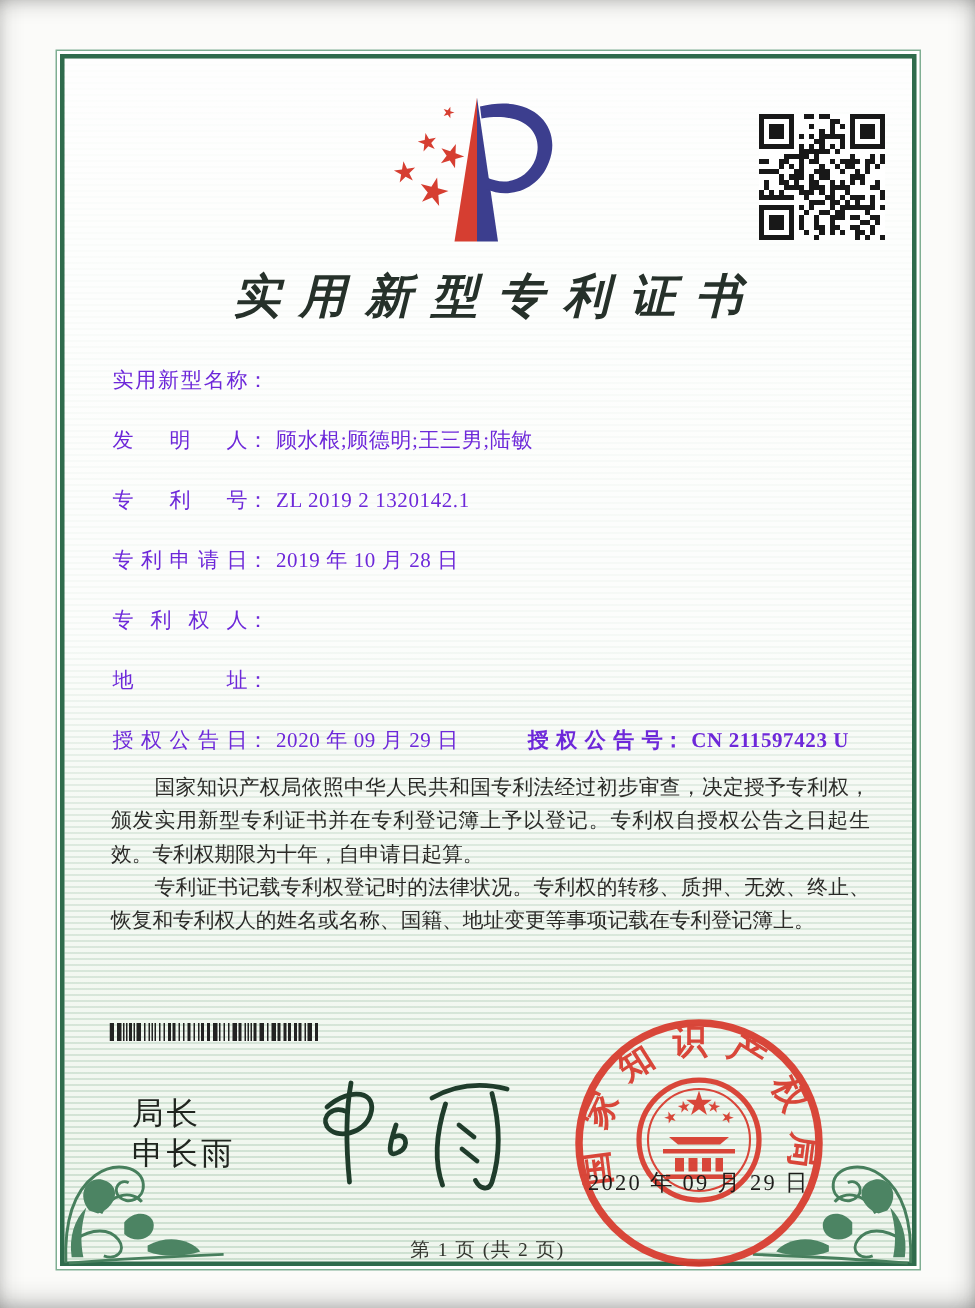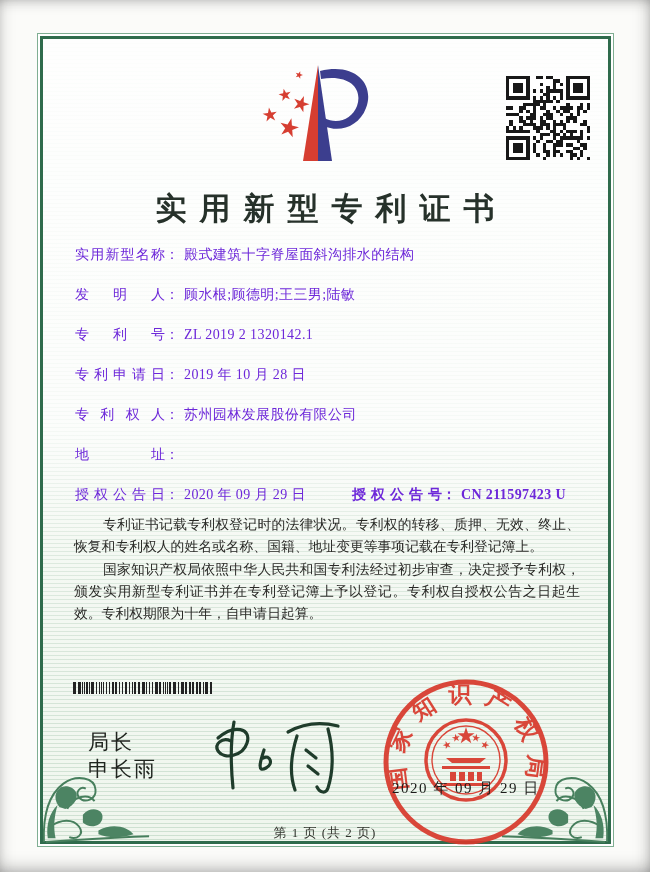--- a/index.html
+++ b/index.html
@@ -27,22 +27,22 @@
                       rgba(255,255,255,.38) 64%, rgba(255,255,255,.10) 100%),
       repeating-linear-gradient(180deg, rgba(111,164,126,.30) 0px, rgba(111,164,126,.30) 1px,
                       rgba(255,255,255,0) 1px, rgba(255,255,255,0) 4px),
       #eef5ec;
   }
   .content{position:absolute;inset:0;z-index:5;}
   .cert-no{position:absolute;left:75px;top:78px;font-size:14.5px;color:#45453f;letter-spacing:1.5px;}
   .logo{position:absolute;left:258px;top:62px;width:126px;height:104px;}
   .qr{position:absolute;left:506px;top:76px;width:84px;height:84px;background:#fff;}
   .title{
-    position:absolute;left:0;right:0;top:188px;text-align:center;
-    font-size:31px;font-weight:700;color:#26312a;letter-spacing:13px;text-indent:13px;
+    position:absolute;left:0;right:0;top:177px;text-align:center;
+    font-size:31px;font-weight:700;color:#26312a;letter-spacing:13px;text-indent:13px;font-style:italic;
   }
   .fields{position:absolute;left:75px;top:247px;right:55px;font-size:14px;color:#6d28d9;}
   .frow{display:flex;align-items:baseline;line-height:16px;margin-bottom:24px;white-space:nowrap;}
   .flab{display:inline-block;width:90px;flex:none;text-align:justify;text-align-last:justify;}
   .fcolon{flex:none;margin-right:5px;}
   .fval{letter-spacing:.4px;}
   .g2{margin-left:46px;display:flex;align-items:baseline;font-weight:bold;}
   .paras{position:absolute;left:74px;right:70px;top:514px;font-size:13.8px;line-height:1.62;color:#2a2a27;text-align:justify;}
   .paras p{margin:0;text-indent:2.1em;}
   .barcode{position:absolute;left:73px;top:682px;width:140px;height:12px;}
@@ -318,61 +318,59 @@
       <rect x="21" y="24" width="1" height="1" fill="#181818"></rect>
       <rect x="24" y="24" width="1" height="1" fill="#181818"></rect>
     </svg>
 
   <div class="title">实用新型专利证书</div>
 
   <div class="fields">
     <div class="frow">
       <span class="flab">实用新型名称</span>
         <span class="fcolon">：</span>
-        <span class="fval">殿式建筑十字脊屋面斜沟排水的结构</span>
     </div>
     <div class="frow">
       <span class="flab">发明人</span>
         <span class="fcolon">：</span>
         <span class="fval">顾水根;顾德明;王三男;陆敏</span>
     </div>
     <div class="frow">
       <span class="flab">专利号</span>
         <span class="fcolon">：</span>
         <span class="fval">ZL 2019 2 1320142.1</span>
     </div>
     <div class="frow">
       <span class="flab">专利申请日</span>
         <span class="fcolon">：</span>
         <span class="fval">2019 年 10 月 28 日</span>
     </div>
     <div class="frow">
       <span class="flab">专利权人</span>
         <span class="fcolon">：</span>
-        <span class="fval">苏州园林发展股份有限公司</span>
     </div>
     <div class="frow">
       <span class="flab">地址</span>
         <span class="fcolon">：</span>
     </div>
     <div class="frow">
       <span class="flab">授权公告日</span>
         <span class="fcolon">：</span>
         <span class="fval">2020 年 09 月 29 日</span>
       <span class="g2">
         <span class="flab">授权公告号</span>
           <span class="fcolon">：</span>
           <span class="fval">CN 211597423 U</span>
       </span>
     </div>
   </div>
 
   <div class="paras">
+    <p>国家知识产权局依照中华人民共和国专利法经过初步审查，决定授予专利权，颁发实用新型专利证书并在专利登记簿上予以登记。专利权自授权公告之日起生效。专利权期限为十年，自申请日起算。</p>
     <p>专利证书记载专利权登记时的法律状况。专利权的转移、质押、无效、终止、恢复和专利权人的姓名或名称、国籍、地址变更等事项记载在专利登记簿上。</p>
-    <p>国家知识产权局依照中华人民共和国专利法经过初步审查，决定授予专利权，颁发实用新型专利证书并在专利登记簿上予以登记。专利权自授权公告之日起生效。专利权期限为十年，自申请日起算。</p>
   </div>
 
   <svg class="barcode" id="barcode" viewBox="0 0 140 12" preserveAspectRatio="none" aria-hidden="true">
       <rect x="0" y="0" width="3" height="12" fill="#222"></rect>
       <rect x="5" y="0" width="3" height="12" fill="#222"></rect>
       <rect x="9" y="0" width="1" height="12" fill="#222"></rect>
       <rect x="11" y="0" width="1" height="12" fill="#222"></rect>
       <rect x="13" y="0" width="2" height="12" fill="#222"></rect>
       <rect x="16" y="0" width="1" height="12" fill="#222"></rect>
       <rect x="18" y="0" width="3" height="12" fill="#222"></rect>

